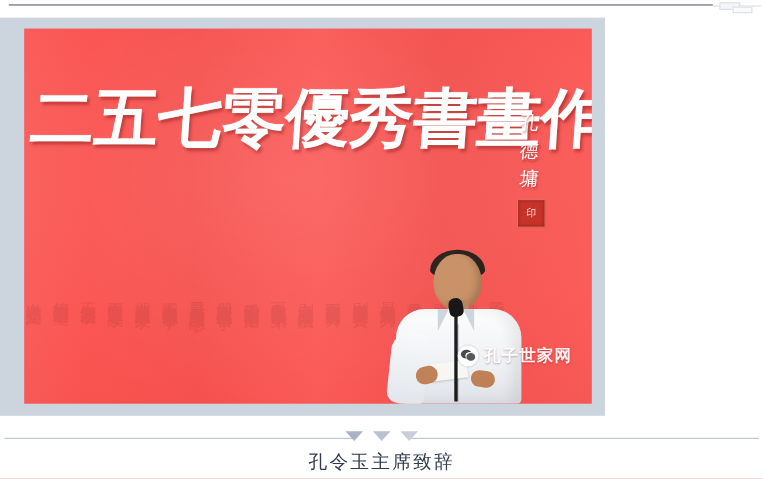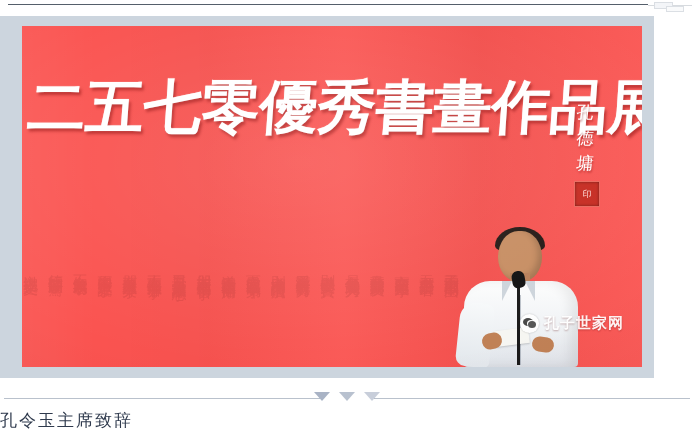--- a/index.html
+++ b/index.html
@@ -57,21 +57,21 @@
     height: 4px;
     border: 1px solid #9aa6b4;
     background: #eef2f6;
   }
 
   
   #photo-frame {
     position: absolute;
     left: 0px;
     top: 16px;
-    width: 654px;
+    width: 550px;
     height: 362px;
     background: #ccd5de;
     box-sizing: border-box;
     padding: 10px 12px 11px 22px;
   }
   #photo {
     position: relative;
     width: 100%;
     height: 100%;
     background: #fa5350;
@@ -397,20 +397,21 @@
   }
   #divider .tri.t2 { opacity: .7; }
   #divider .tri.t3 { opacity: .55; }
 
   
   #caption {
     position: absolute;
     left: 0;
     top: 408px;
     width: 694px;
+    text-align: center;
     color: #2f3a4d;
     font-family: "DejaVu Sans", "Liberation Sans", sans-serif;
     font-size: 17px;
     letter-spacing: 2px;
     line-height: 24px;
   }
 </style>
 </head>
 <body>
 

